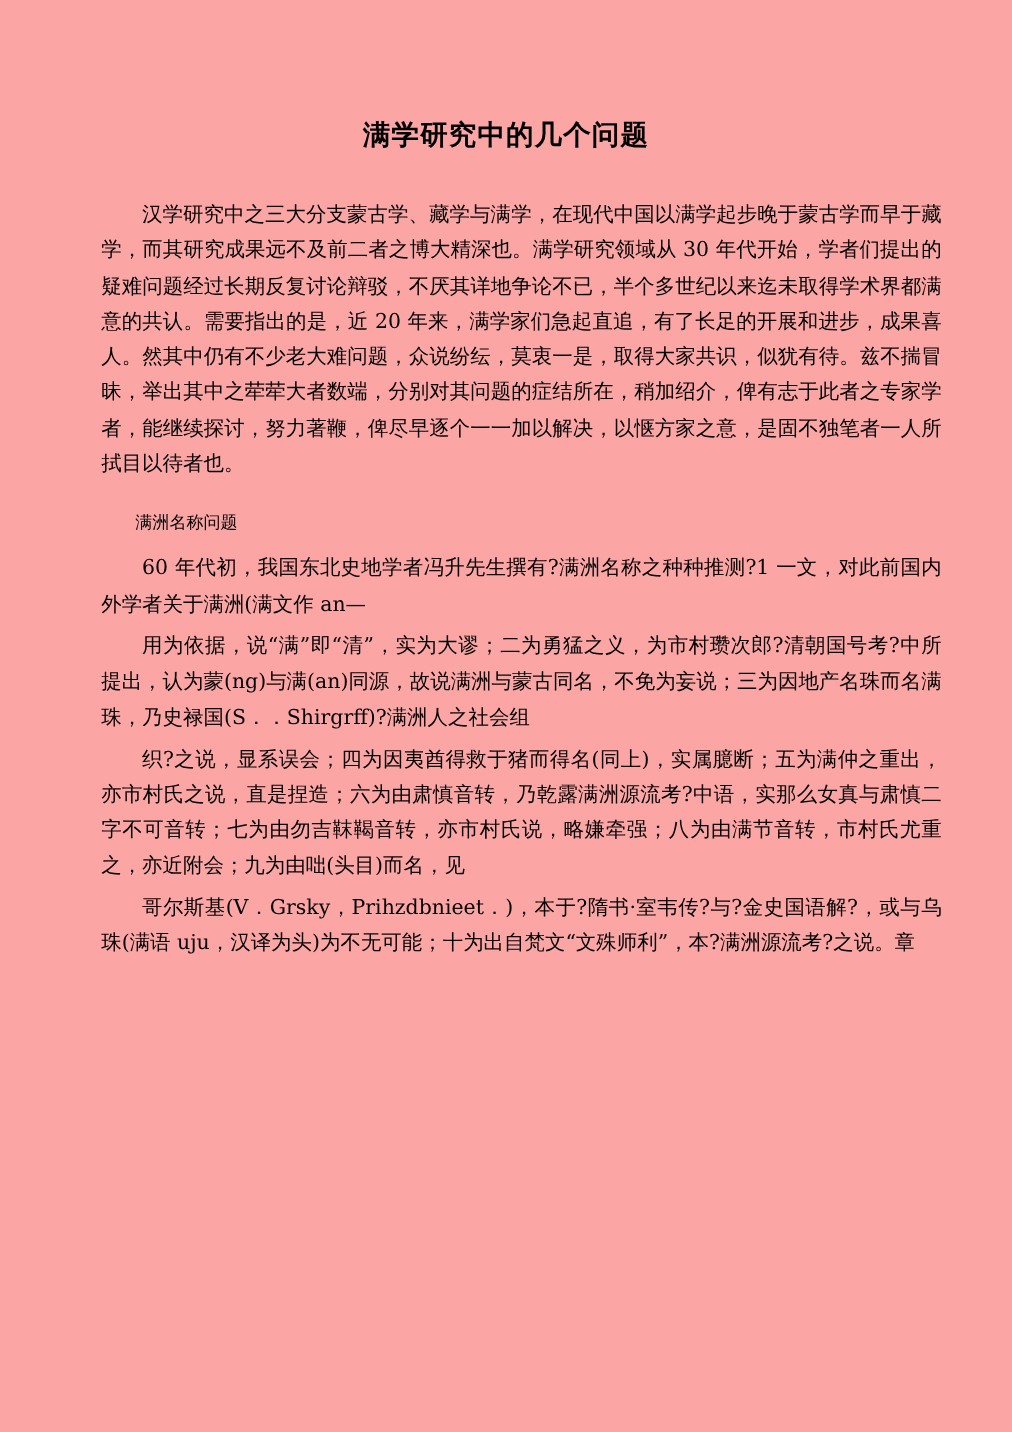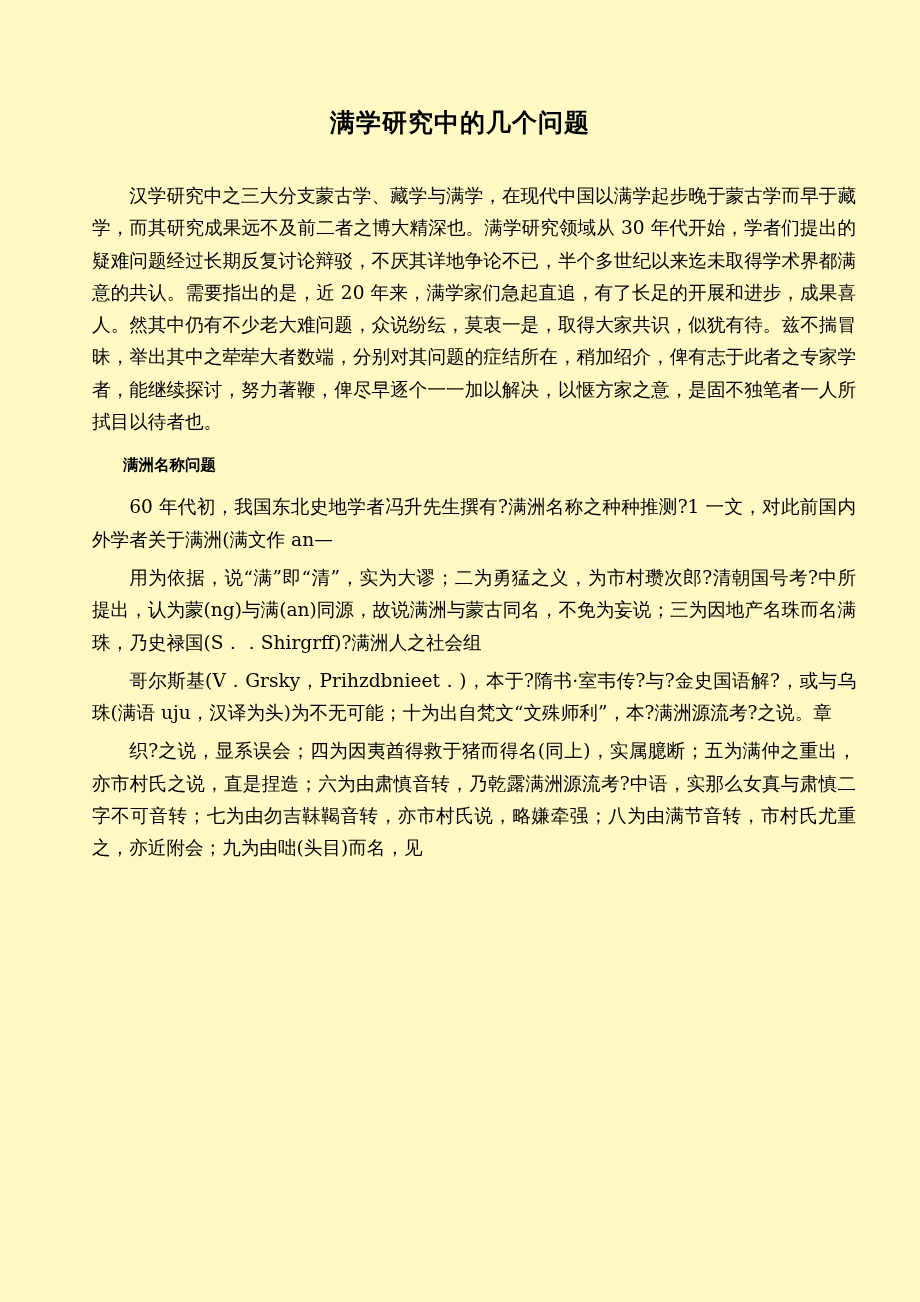--- a/index.html
+++ b/index.html
@@ -13,21 +13,21 @@
     font-family: "DejaVu Serif", "Liberation Serif", serif;
     color: #000000;
     overflow: hidden;
   }
   .page {
     box-sizing: border-box;
     width: 920px;
     height: 1302px;
     padding: 0;
     position: relative;
-    background: #fef9c3;
+    background: #fca5a5;
   }
   .doc-title {
     text-align: center;
     font-family: "DejaVu Sans", "Liberation Sans", sans-serif;
     font-weight: bold;
     font-size: 25px;
     letter-spacing: 1px;
     margin: 0;
     padding-top: 108px;
     line-height: 1.2;
@@ -42,23 +42,23 @@
     font-size: 18.6px;
     line-height: 32.3px;
     text-align: justify;
     text-justify: inter-ideograph;
     text-indent: 2em;
     font-family: "DejaVu Serif", "Liberation Serif", serif;
     word-break: break-all;
     letter-spacing: 0px;
   }
   h2.section-head {
-    margin: 11px 0 10px 0;
+    margin: 21px 0 10px 0;
     font-size: 15.5px;
-    font-weight: bold;
+    font-weight: normal;
     line-height: 32px;
     text-indent: 2em;
     font-family: "DejaVu Serif", "Liberation Serif", serif;
   }
 </style>
 </head>
 <body>
 
 <div class="page">
 
@@ -68,18 +68,18 @@
 
     <p class="para">汉学研究中之三大分支蒙古学、藏学与满学，在现代中国以满学起步晚于蒙古学而早于藏学，而其研究成果远不及前二者之博大精深也。满学研究领域从 30 年代开始，学者们提出的疑难问题经过长期反复讨论辩驳，不厌其详地争论不已，半个多世纪以来迄未取得学术界都满意的共认。需要指出的是，近 20 年来，满学家们急起直追，有了长足的开展和进步，成果喜人。然其中仍有不少老大难问题，众说纷纭，莫衷一是，取得大家共识，似犹有待。兹不揣冒昧，举出其中之荦荦大者数端，分别对其问题的症结所在，稍加绍介，俾有志于此者之专家学者，能继续探讨，努力著鞭，俾尽早逐个一一加以解决，以惬方家之意，是固不独笔者一人所拭目以待者也。</p>
 
     <h2 class="section-head">满洲名称问题</h2>
 
     <p class="para">60 年代初，我国东北史地学者冯升先生撰有?满洲名称之种种推测?1 一文，对此前国内外学者关于满洲(满文作 an—</p>
 
 
     <p class="para">用为依据，说“满”即“清”，实为大谬；二为勇猛之义，为市村瓒次郎?清朝国号考?中所提出，认为蒙(ng)与满(an)同源，故说满洲与蒙古同名，不免为妄说；三为因地产名珠而名满珠，乃史禄国(S．．Shirgrff)?满洲人之社会组</p>
 
+    <p class="para">织?之说，显系误会；四为因夷酋得救于猪而得名(同上)，实属臆断；五为满仲之重出，亦市村氏之说，直是捏造；六为由肃慎音转，乃乾露满洲源流考?中语，实那么女真与肃慎二字不可音转；七为由勿吉靺鞨音转，亦市村氏说，略嫌牵强；八为由满节音转，市村氏尤重之，亦近附会；九为由咄(头目)而名，见</p>
+
     <p class="para">哥尔斯基(V．Grsky，Prihzdbnieet．)，本于?隋书·室韦传?与?金史国语解?，或与乌珠(满语 uju，汉译为头)为不无可能；十为出自梵文“文殊师利”，本?满洲源流考?之说。章</p>
-
-    <p class="para">织?之说，显系误会；四为因夷酋得救于猪而得名(同上)，实属臆断；五为满仲之重出，亦市村氏之说，直是捏造；六为由肃慎音转，乃乾露满洲源流考?中语，实那么女真与肃慎二字不可音转；七为由勿吉靺鞨音转，亦市村氏说，略嫌牵强；八为由满节音转，市村氏尤重之，亦近附会；九为由咄(头目)而名，见</p>
 
   </div>
 </div>
 
 </body></html>

